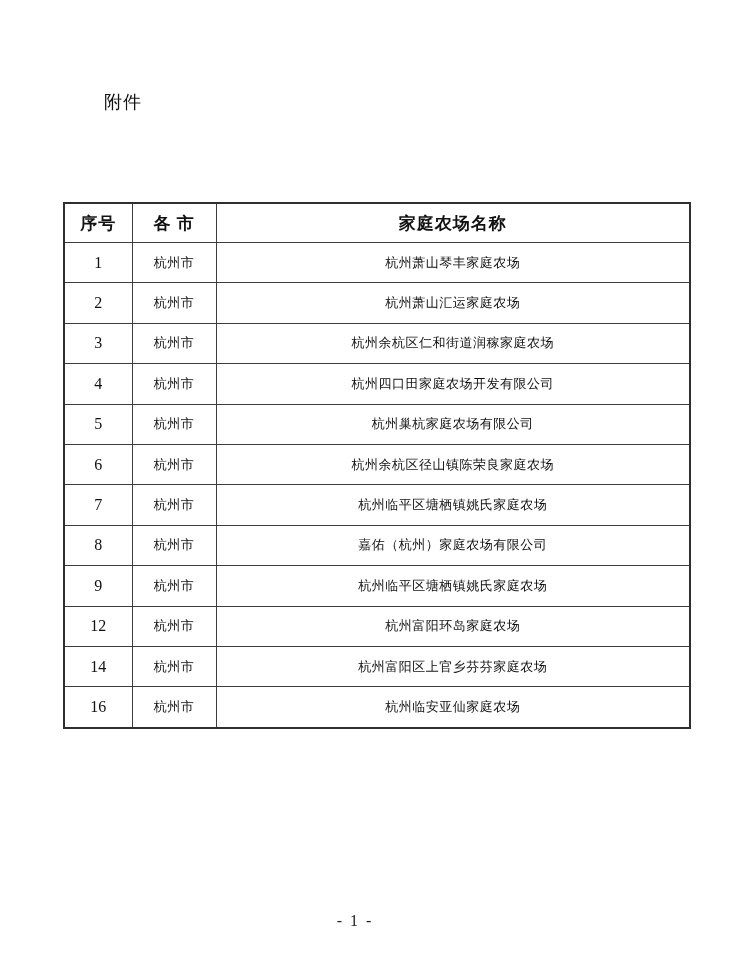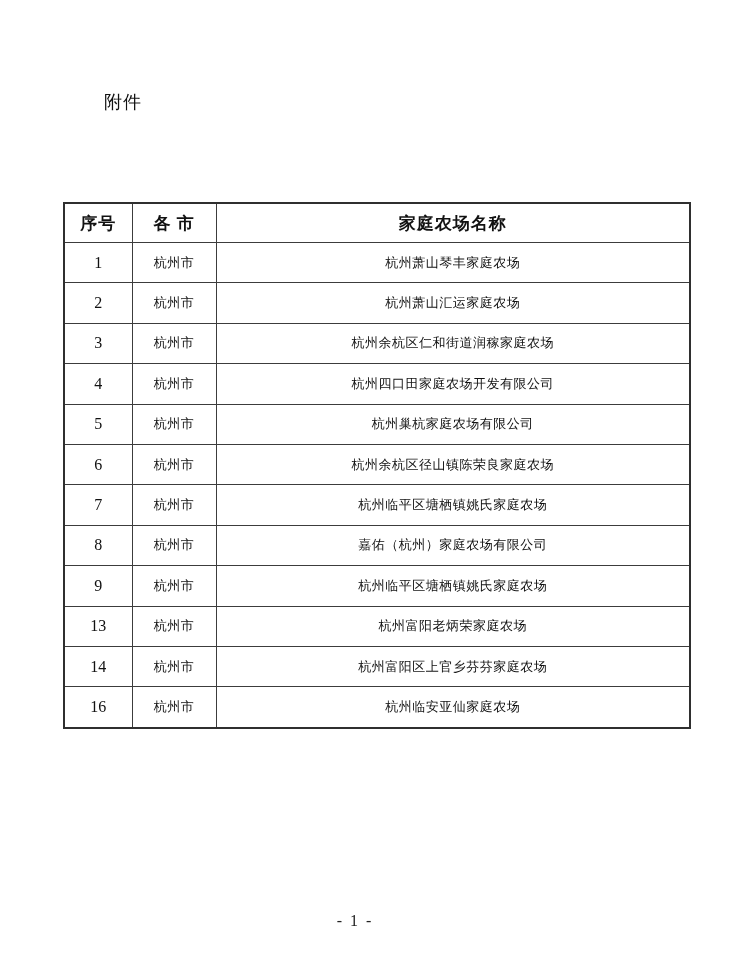--- a/index.html
+++ b/index.html
@@ -145,23 +145,23 @@
           <td class="cell-index">8</td>
           <td class="cell-city">杭州市</td>
           <td class="cell-name">嘉佑（杭州）家庭农场有限公司</td>
         </tr>
         <tr>
           <td class="cell-index">9</td>
           <td class="cell-city">杭州市</td>
           <td class="cell-name">杭州临平区塘栖镇姚氏家庭农场</td>
         </tr>
         <tr>
-          <td class="cell-index">13</td>
+          <td class="cell-index">12</td>
           <td class="cell-city">杭州市</td>
-          <td class="cell-name">杭州富阳老炳荣家庭农场</td>
+          <td class="cell-name">杭州富阳环岛家庭农场</td>
         </tr>
         <tr>
           <td class="cell-index">14</td>
           <td class="cell-city">杭州市</td>
           <td class="cell-name">杭州富阳区上官乡芬芬家庭农场</td>
         </tr>
         <tr>
           <td class="cell-index">16</td>
           <td class="cell-city">杭州市</td>
           <td class="cell-name">杭州临安亚仙家庭农场</td>

